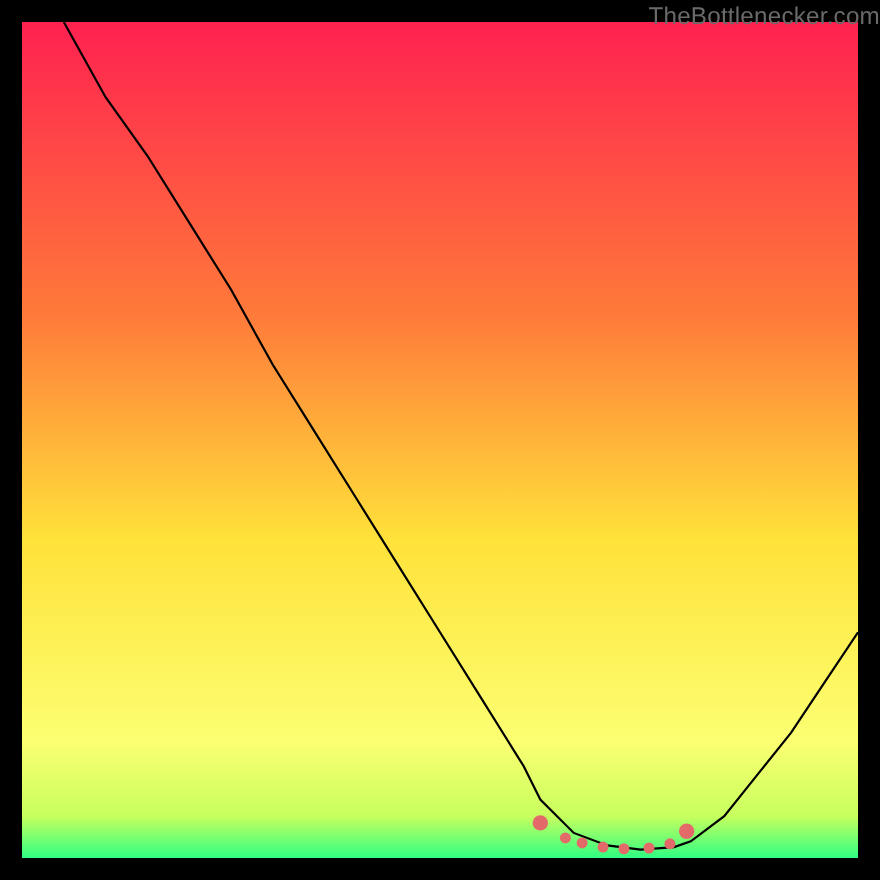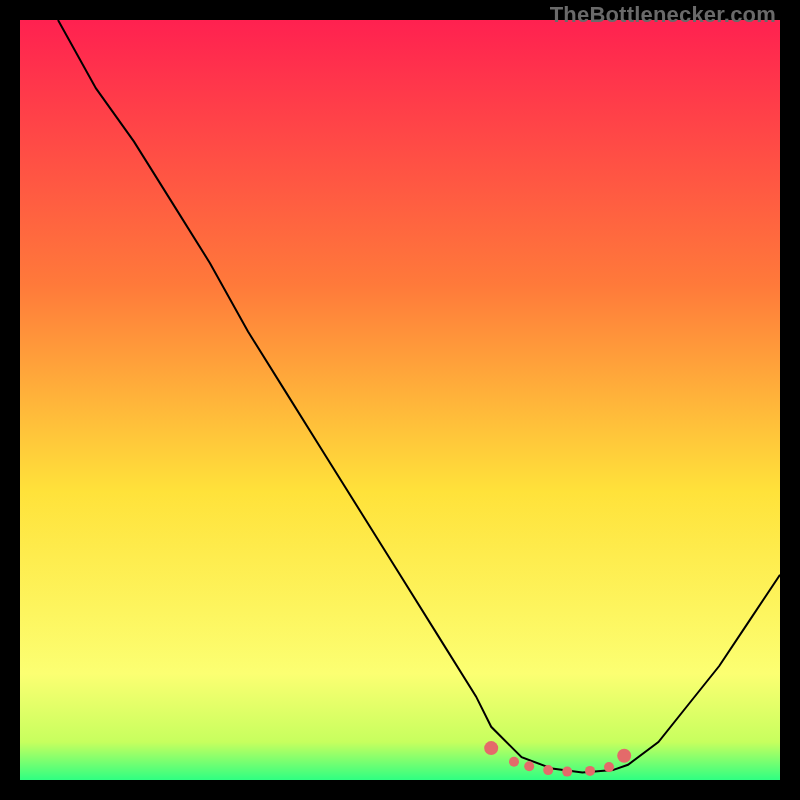--- a/index.html
+++ b/index.html
@@ -15,24 +15,24 @@
     position: absolute;
     left: 20px;
     top: 20px;
     width: 760px;
     height: 760px;
     background: #000;
   }
   .watermark {
     position: absolute;
     top: 2px;
-    right: 24px;
+    right: 0;
     color: #6a6a6a;
     font-size: 22px;
-    font-weight: 700;
+    font-weight: 400;
     letter-spacing: 0.2px;
     z-index: 20;
   }
   .plot-wrap {
     position: absolute;
     left: 20px;
     top: 20px;
     width: 760px;
     height: 760px;
     overflow: hidden;

